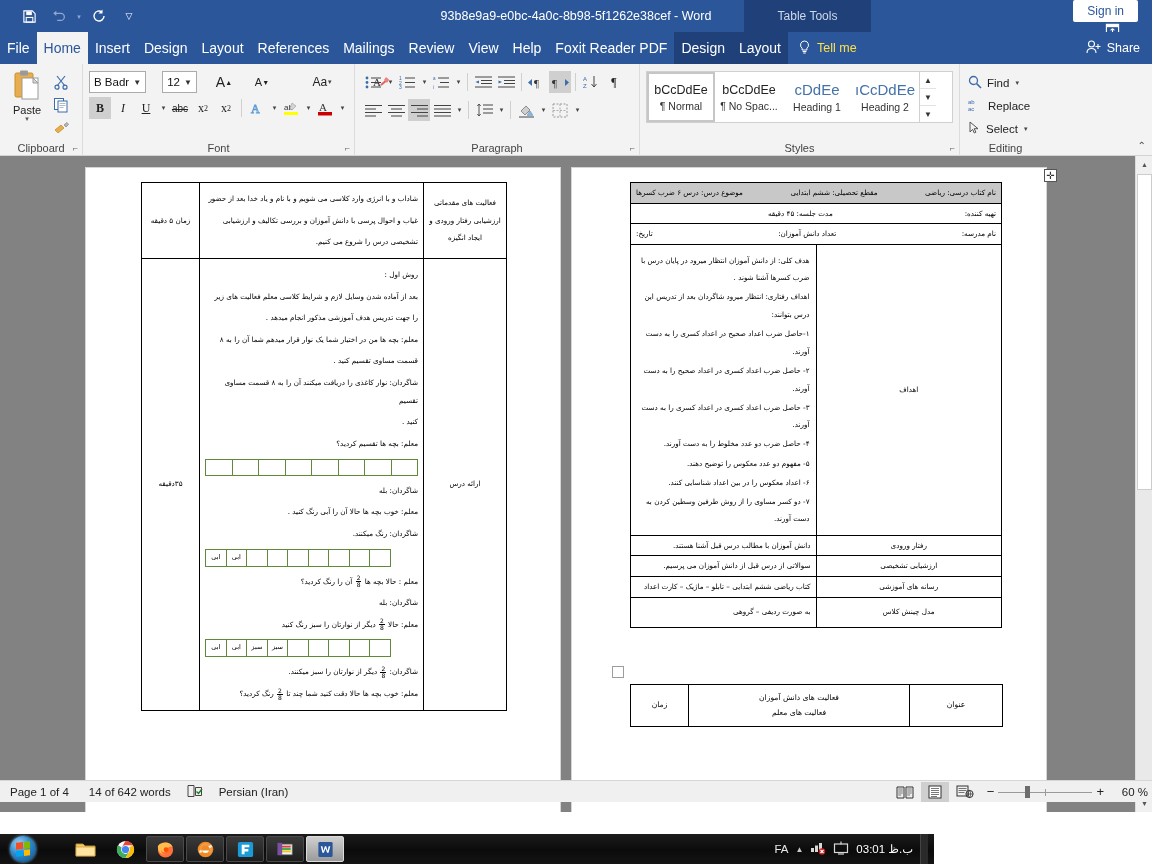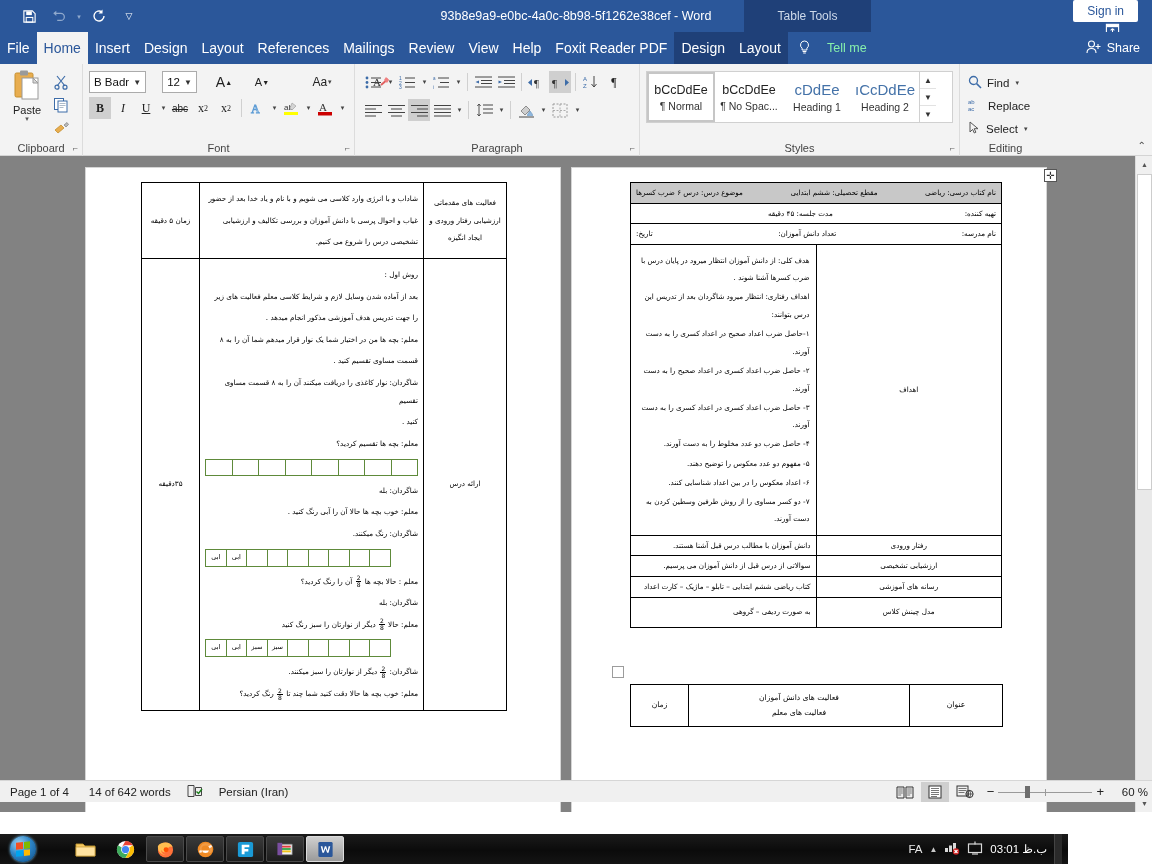--- a/index.html
+++ b/index.html
@@ -53,22 +53,22 @@
     position: absolute; top: 32px; left: 0; width: 1152px; height: 32px;
     background: #2b579a; display: flex; align-items: stretch;
   }
   .rtab {
     display: flex; align-items: center; padding: 0 7px;
     color: #ffffff; font-size: 14px; height: 32px;
   }
   .rtab.active { background: #f3f3f3; color: #2b579a; }
   .rtab.tt { background: #1f4078; }
   .tellme {
-    display: flex; align-items: center; gap: 16px; padding: 0 10px;
-    color: #86efac; font-size: 12.5px;
+    display: flex; align-items: center; gap: 6px; padding: 0 10px;
+    color: #fde047; font-size: 12.5px;
   }
   .share {
     position: absolute; right: 12px; top: 0; height: 32px;
     display: flex; align-items: center; gap: 5px;
     color: #ffffff; font-size: 12.5px;
   }
 
   
   .ribbon {
     position: absolute; top: 64px; left: 0; width: 1152px; height: 92px;
@@ -267,21 +267,21 @@
   .viewbtn.active { background: #cfcfcf; }
   .zoomslider { display: flex; align-items: center; gap: 4px; padding: 0 6px; }
   .zs-track { position: relative; width: 94px; height: 12px; }
   .zs-line { position: absolute; top: 6px; left: 0; width: 94px; height: 1px; background: #9a9a9a; }
   .zs-mid { position: absolute; top: 3px; left: 47px; width: 1px; height: 7px; background: #9a9a9a; }
   .zs-thumb { position: absolute; top: 0; left: 27px; width: 5px; height: 12px; background: #6d6d6d; }
   .zoomval { font-size: 11.5px; padding-left: 4px; min-width: 36px; text-align: right; }
 
   
   .taskbar {
-    position: absolute; left: 0; top: 834px; width: 1068px; height: 30px;
+    position: absolute; left: 0; top: 834px; width: 934px; height: 30px;
     background: linear-gradient(180deg,#1b1b1b 0%, #0b0b0b 55%, #141414 100%);
     display: flex; align-items: center;
   }
   .startorb {
     width: 46px; height: 30px; display: flex; align-items: center; justify-content: center;
   }
   .orb {
     width: 26px; height: 26px; border-radius: 50%;
     background: radial-gradient(circle at 35% 30%, #9fd4f5 0%, #2f87c8 45%, #0d4c86 100%);
     display: flex; align-items: center; justify-content: center;

